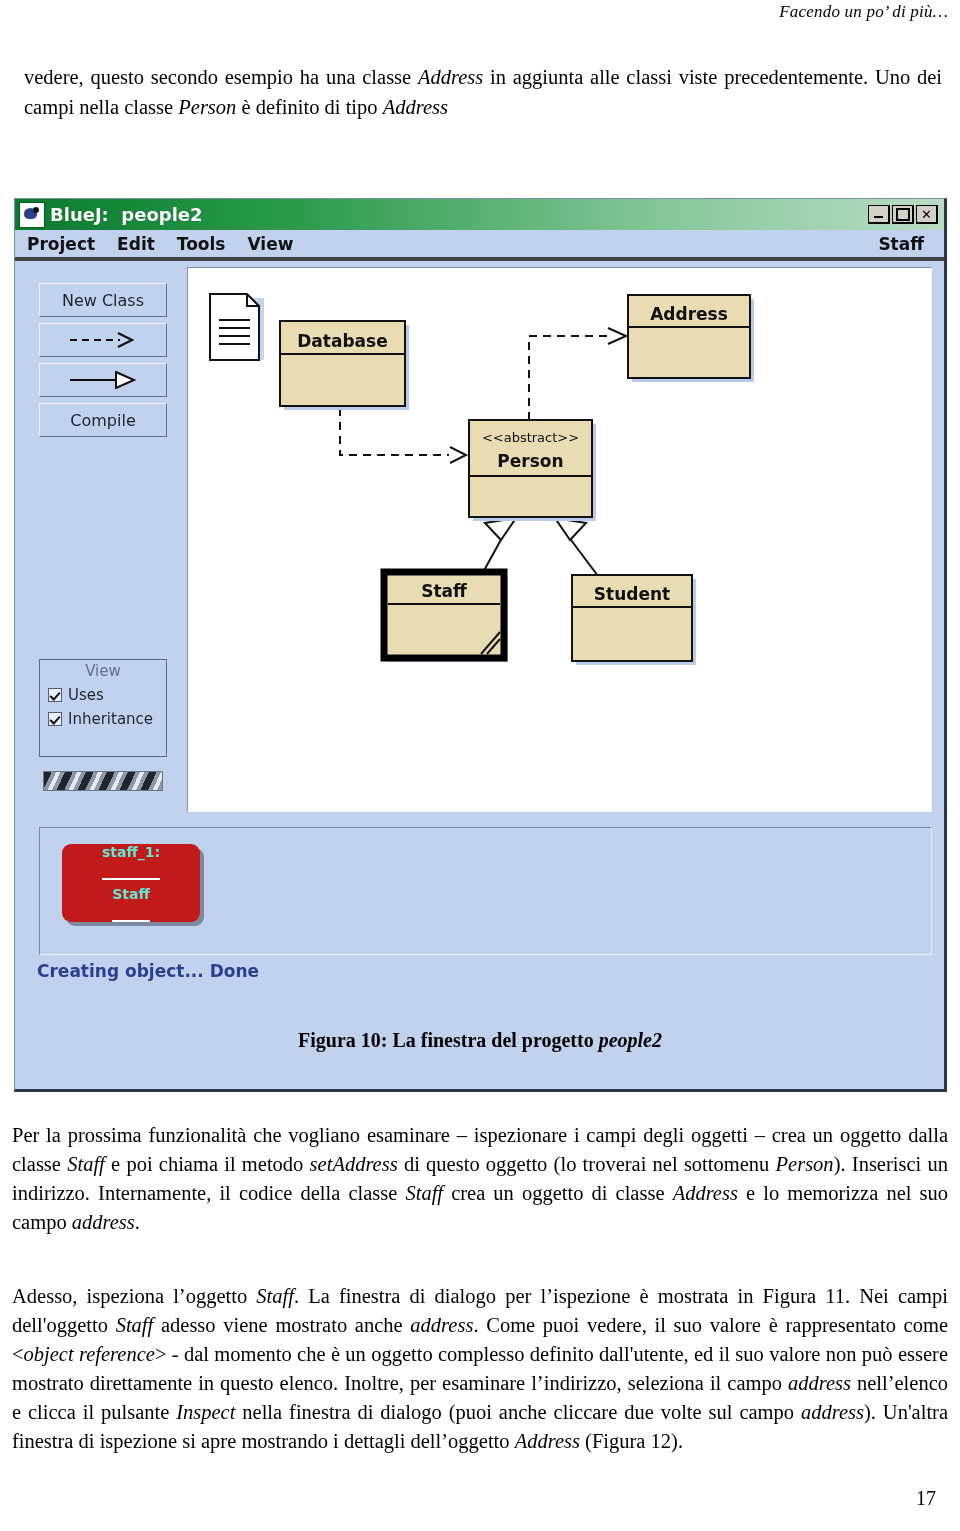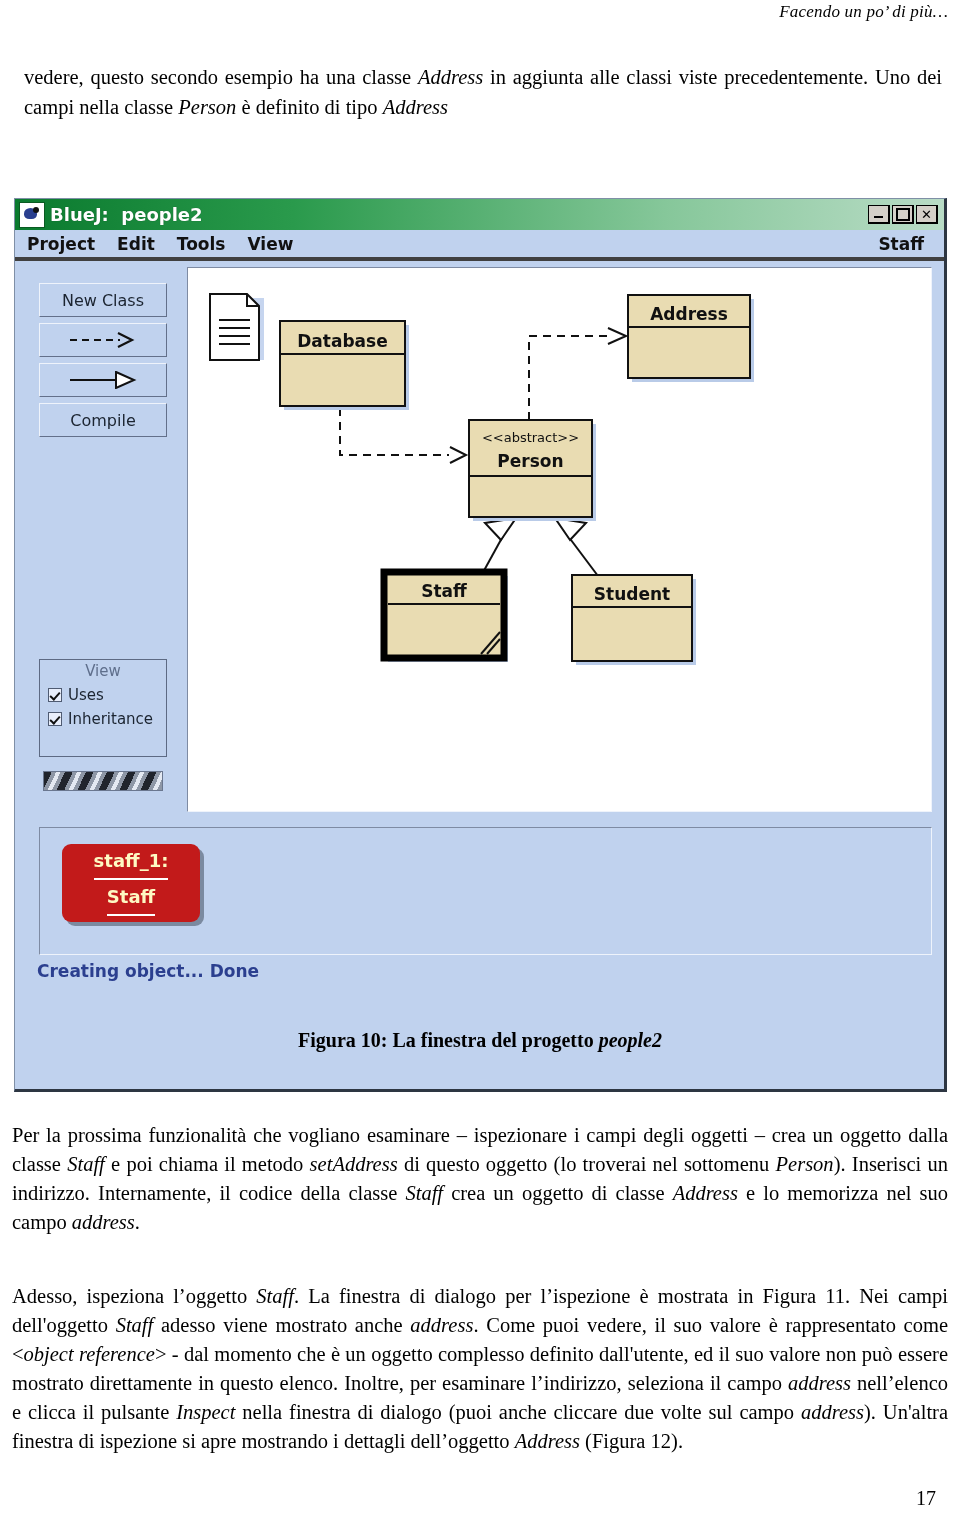--- a/index.html
+++ b/index.html
@@ -225,23 +225,23 @@
   }
   .obj-instance{
     position:absolute;left:22px;top:16px;
     width:138px;height:78px;
     background:#c21a1a;
     border-radius:9px;
     box-shadow:4px 4px 0 rgba(40,50,65,.45);
     display:flex;flex-direction:column;align-items:center;justify-content:center;
   }
   .obj-line{
-    color:#fef9c3;font-weight:bold;font-size:18px;
+    color:#5eead4;font-weight:bold;font-size:14px;
     border-bottom:2px solid #ffffff;
-    padding-bottom:7px;
+    padding-bottom:18px;
     margin:3px 0;
   }
   .statusbar{
     position:absolute;
     left:22px;top:700px;
     font-size:17px;font-weight:bold;color:#2b3f8f;
     white-space:pre;
   }
 </style>
 </head>

